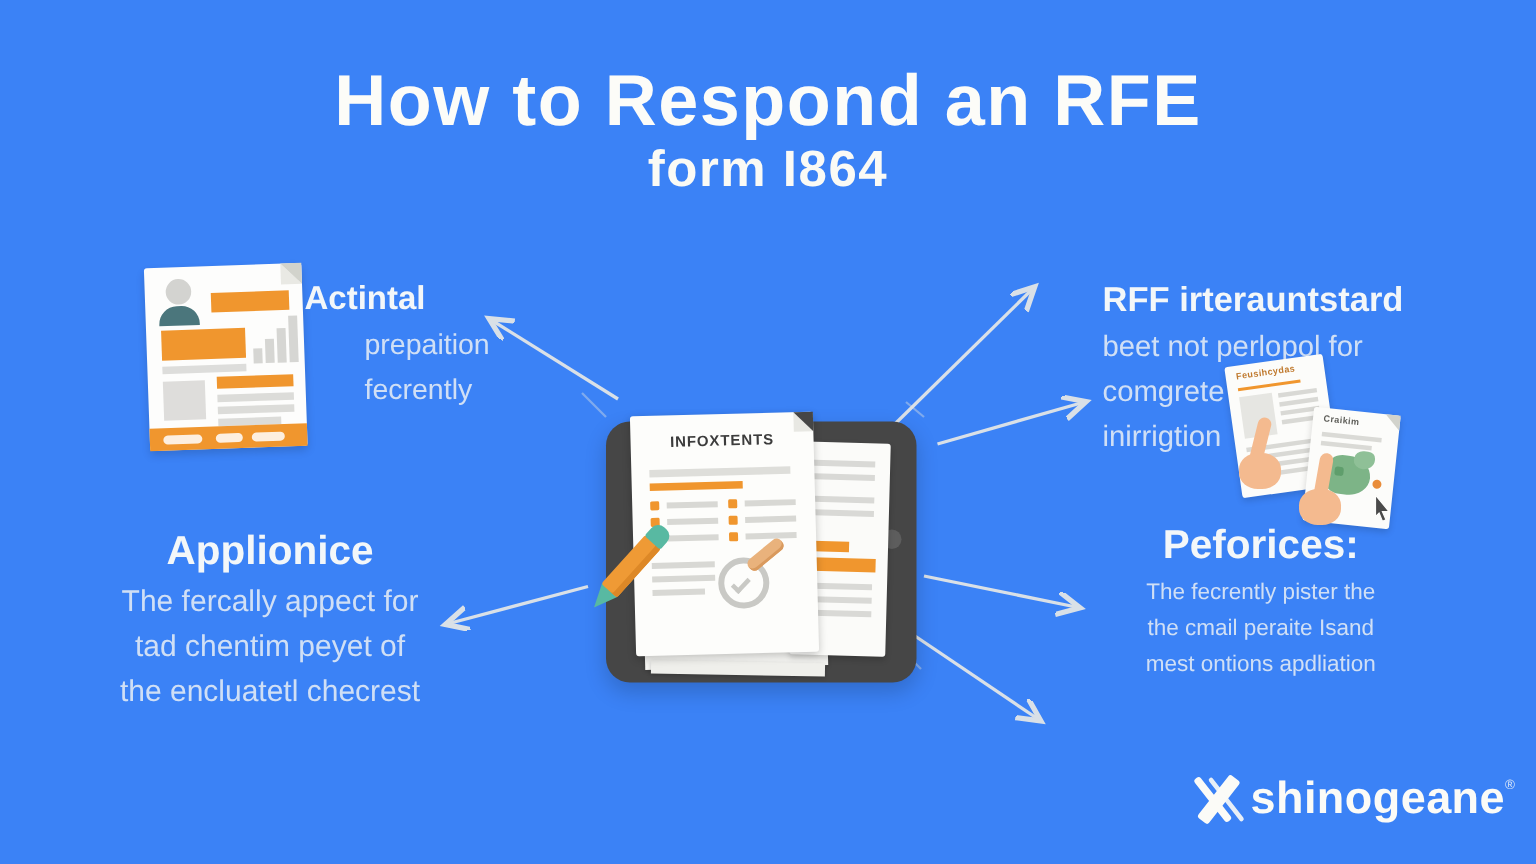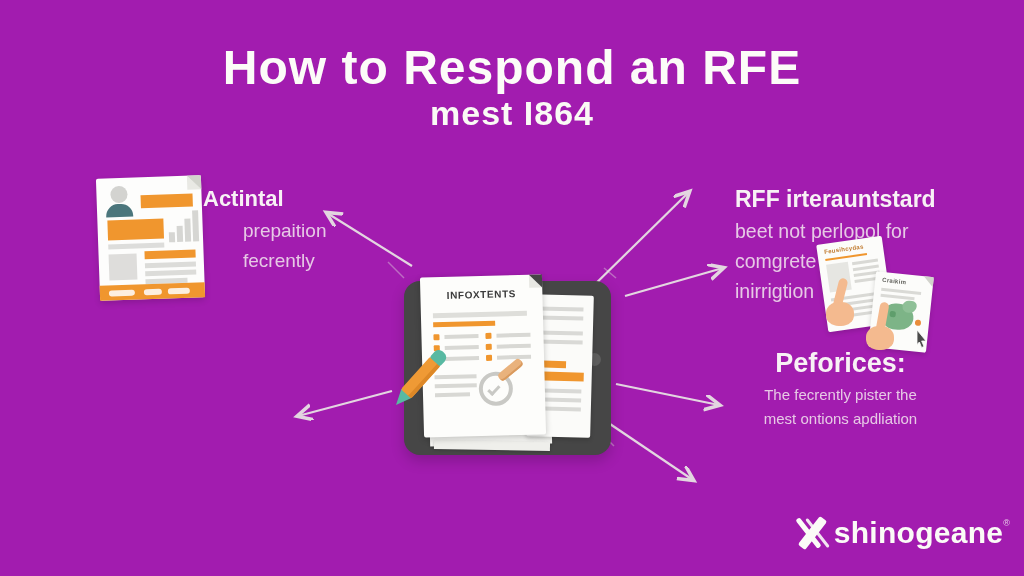--- a/index.html
+++ b/index.html
@@ -1,20 +1,20 @@
 <!DOCTYPE html>
 <html><head>
 <meta charset="utf-8">
 <style>
   * { margin:0; padding:0; box-sizing:border-box; }
   html,body { background:#9aa09c; }
   body { font-family:"Liberation Sans", sans-serif; }
   .canvas {
     position:relative; width:1024px; height:576px; margin:0 auto;
-    background:#a21caf; overflow:hidden;
+    background:#3b82f6; overflow:hidden;
   }
 
   
   .title {
     position:absolute; top:40px; left:0; width:100%;
     text-align:center; font-size:48px; font-weight:700;
     color:#fcfcf8; letter-spacing:1px;
   }
   .subtitle {
     position:absolute; top:94px; left:0; width:100%;
@@ -206,21 +206,21 @@
   .logo-x .d3 { transform:rotate(-38deg); width:3px; left:22px; opacity:0.9; }
   .logo-text { font-size:30px; font-weight:600; color:#fbfbf7; letter-spacing:0.3px; }
   .logo-reg { font-size:9px; color:rgba(251,251,247,0.8); align-self:flex-start; margin-top:2px; }
 </style>
 </head>
 <body>
 
 <div class="canvas">
 
   <div class="title">How to Respond an RFE</div>
-  <div class="subtitle">mest I864</div>
+  <div class="subtitle">form I864</div>
 
   <svg class="arrows" width="1024" height="576" viewBox="0 0 1024 576">
     <defs>
       <marker id="ah" markerWidth="10" markerHeight="10" refX="6.5" refY="3.5" orient="auto">
         <path d="M0,0 L7,3.5 L0,7" fill="none" stroke="#ebebe6" stroke-width="1.6"></path>
       </marker>
     </defs>
     <g stroke="#ebebe6" stroke-width="2.2" opacity="0.9" fill="none">
       <line x1="412" y1="266" x2="327" y2="213" marker-end="url(#ah)"></line>
       <line x1="582" y1="297" x2="689" y2="192" marker-end="url(#ah)"></line>
@@ -303,24 +303,31 @@
     </div>
     <div class="hand hand2">
       <div class="finger"></div>
         <div class="palm"></div>
     </div>
     <svg class="cursor" width="12" height="18" viewBox="0 0 12 18">
       <path d="M1,0 L10,11 L5.6,11 L8,16.5 L5.6,17.5 L3.4,12 L1,14.5 Z" fill="#4a4a4a" stroke="#fdfdfb" stroke-width="0.8"></path>
     </svg>
   </div>
 
+  <div class="block-bl">
+    <div class="blk-heading">Applionice</div>
+    <div class="blk-line">The fercally appect for</div>
+    <div class="blk-line">tad chentim peyet of</div>
+    <div class="blk-line">the encluatetl checrest</div>
+  </div>
 
   <div class="block-br">
     <div class="blk-heading">Peforices:</div>
     <div class="blk-line">The fecrently pister the</div>
+    <div class="blk-line">the cmail peraite Isand</div>
     <div class="blk-line">mest ontions apdliation</div>
   </div>
 
   <div class="tablet">
     <div class="side-btn"></div>
     <div class="sheet-stack stack1"></div>
     <div class="sheet-stack stack2"></div>
 
     <div class="page-right">
       <div class="ln g1"></div>

